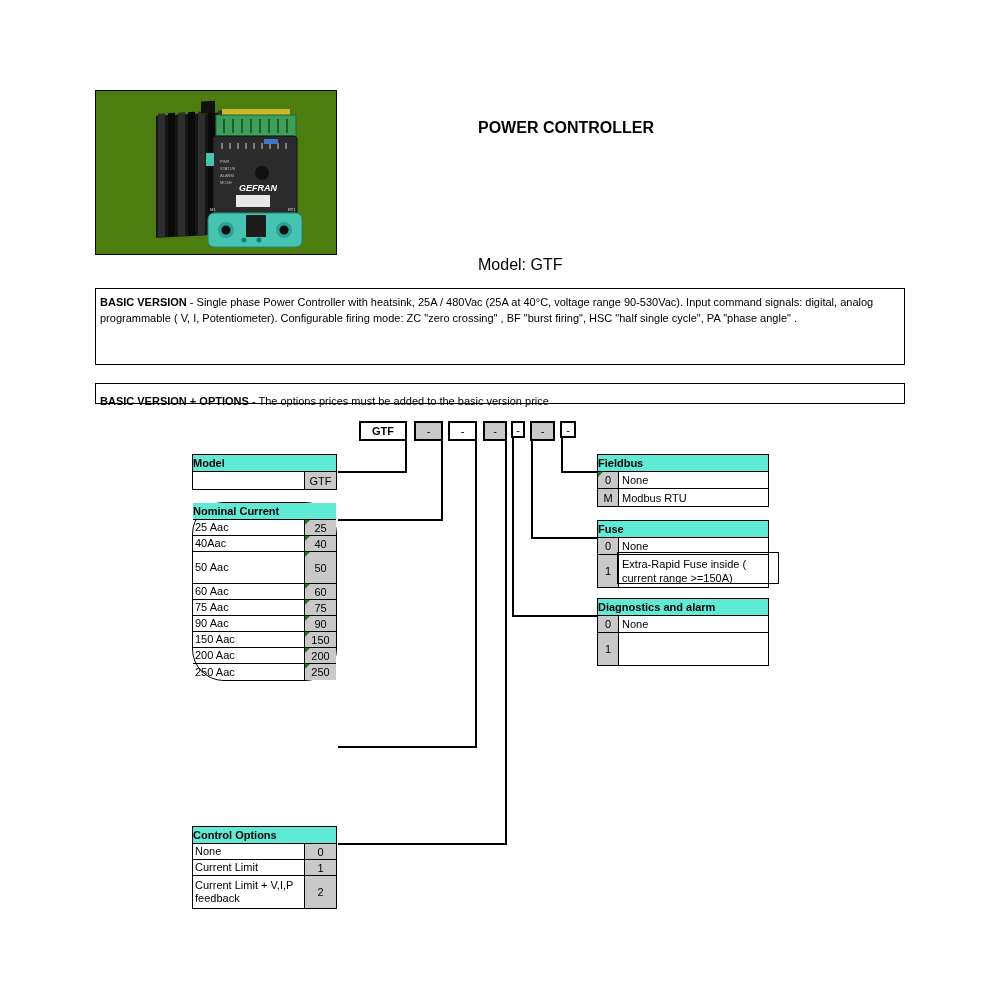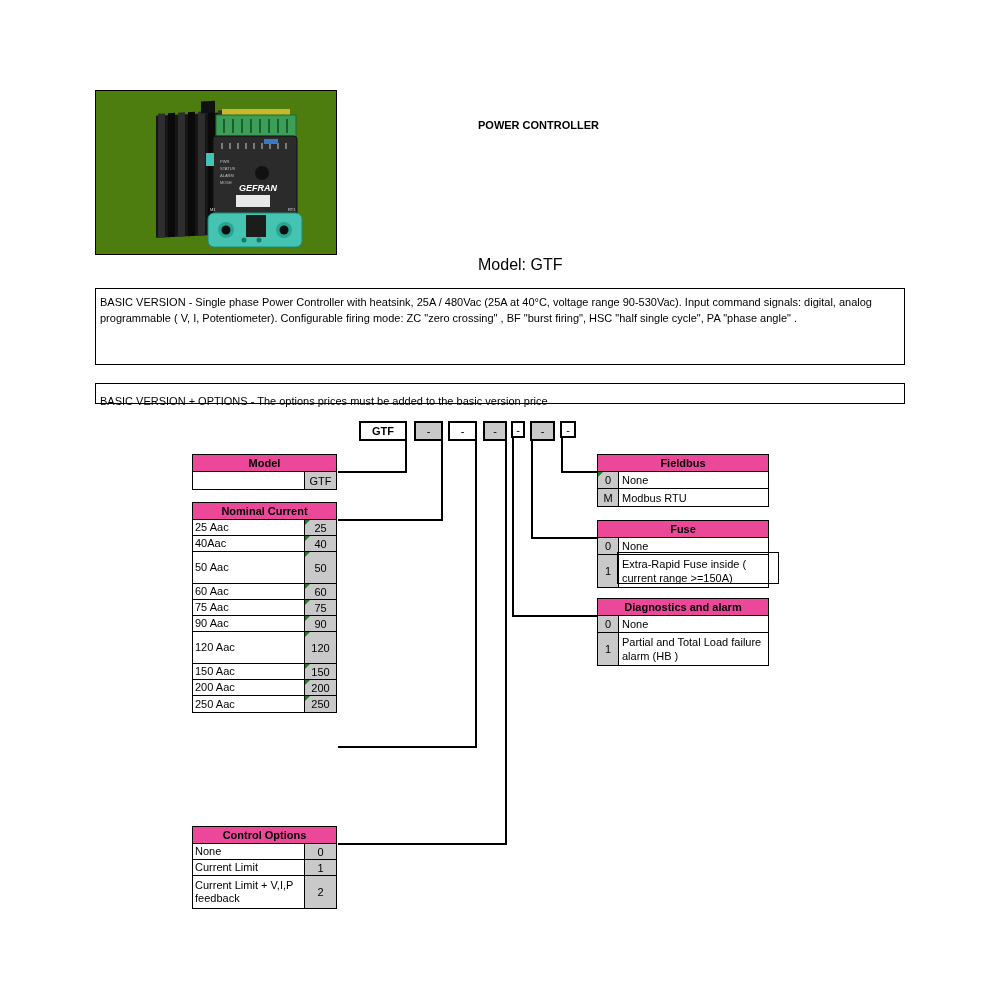--- a/index.html
+++ b/index.html
@@ -5,45 +5,45 @@
   * { box-sizing: border-box; margin: 0; padding: 0; }
   body { background: #fff; font-family: "Liberation Sans", sans-serif; }
   .page { position: relative; width: 1000px; height: 1000px; background: #ffffff; overflow: hidden;
           font-size: 11px; color: #000; }
 
   
   .photo-frame { position: absolute; left: 95px; top: 90px; width: 242px; height: 165px;
                  border: 1px solid #000; background: #4d7c0f; }
 
   
-  .pc-title { position: absolute; left: 478px; top: 119px; font-weight: bold; font-size: 11px; }
+  .pc-title { position: absolute; left: 478px; top: 119px; font-weight: bold; font-size: 16px; }
   .model-line { position: absolute; left: 478px; top: 256px; font-size: 16px; }
 
   
   .desc-box { position: absolute; left: 95px; width: 810px; border: 1px solid #000;
               background: #fff; padding: 5px 4px 4px 4px; line-height: 16px; }
   .basic { top: 288px; height: 77px; }
   .options { top: 383px; height: 21px; padding-top: 9px; }
-  .desc-box b { font-weight: normal; }
+  .desc-box b { font-weight: bold; }
 
   
   .code { position: absolute; top: 421px; height: 20px; border: 2px solid #000; background: #fff;
           display: flex; align-items: center; justify-content: center; font-size: 11px; }
   .code.small { height: 17px; }
   .code.gray { background: #c9c9c9; }
   .code.model-box { font-weight: bold; }
 
   
   .lines { position: absolute; left: 0; top: 0; width: 1000px; height: 1000px; pointer-events: none; }
 
   
   .tbl { position: absolute; border: 1px solid #000; background: #fff; }
   .ltbl { left: 192px; width: 145px; }
   .rtbl { left: 597px; width: 172px; }
-  .hdr { height: 17px; background: #ec4899; font-weight: bold; text-align: center;
+  .hdr { height: 17px; background: #5eead4; font-weight: bold; 
          line-height: 16px; border-bottom: 1px solid #000; }
   .row { display: flex; border-bottom: 1px solid #000; }
   .row:last-child { border-bottom: none; }
   .r16 { height: 16px; } .r17 { height: 17px; } .r32 { height: 32px; }
   .lbl { width: 112px; padding: 0 2px; border-right: 1px solid #000; display: flex;
          align-items: center; line-height: 13px; }
   .val { flex: 1; background: #c9c9c9; display: flex; align-items: center; justify-content: center;
          position: relative; }
   .key { width: 21px; background: #c9c9c9; border-right: 1px solid #000; display: flex;
          align-items: center; justify-content: center; position: relative; }
@@ -156,21 +156,21 @@
   </svg>
 
   <div class="tbl ltbl" style="top:454px;">
     <div class="hdr">Model</div>
     <div class="row r17">
       <div class="lbl"></div>
       <div class="val">GTF</div>
     </div>
   </div>
 
-  <div class="tbl ltbl" style="top:502px;">
+  <div class="tbl ltbl" style="top:502px;border-radius:32px;">
     <div class="hdr">Nominal Current</div>
     <div class="row r16">
       <div class="lbl">25 Aac</div>
       <div class="val tri">25</div>
     </div>
     <div class="row r16">
       <div class="lbl">40Aac</div>
       <div class="val tri">40</div>
     </div>
     <div class="row r32">
@@ -182,24 +182,20 @@
       <div class="val tri">60</div>
     </div>
     <div class="row r16">
       <div class="lbl">75 Aac</div>
       <div class="val tri">75</div>
     </div>
     <div class="row r16">
       <div class="lbl">90 Aac</div>
       <div class="val tri">90</div>
     </div>
-    <div class="row r32">
-      <div class="lbl">120 Aac</div>
-      <div class="val tri">120</div>
-    </div>
     <div class="row r16">
       <div class="lbl">150 Aac</div>
       <div class="val tri">150</div>
     </div>
     <div class="row r16">
       <div class="lbl">200 Aac</div>
       <div class="val tri">200</div>
     </div>
     <div class="row r16">
       <div class="lbl">250 Aac</div>
@@ -250,17 +246,16 @@
   <div class="fuse-overlay"></div>
 
   <div class="tbl rtbl" style="top:598px;">
     <div class="hdr">Diagnostics and alarm</div>
     <div class="row r17">
       <div class="key">0</div>
       <div class="rlbl">None</div>
     </div>
     <div class="row r32">
       <div class="key">1</div>
-      <div class="rlbl">Partial and Total Load failure alarm (HB )</div>
     </div>
   </div>
 
 </div>
 
 </body></html>

